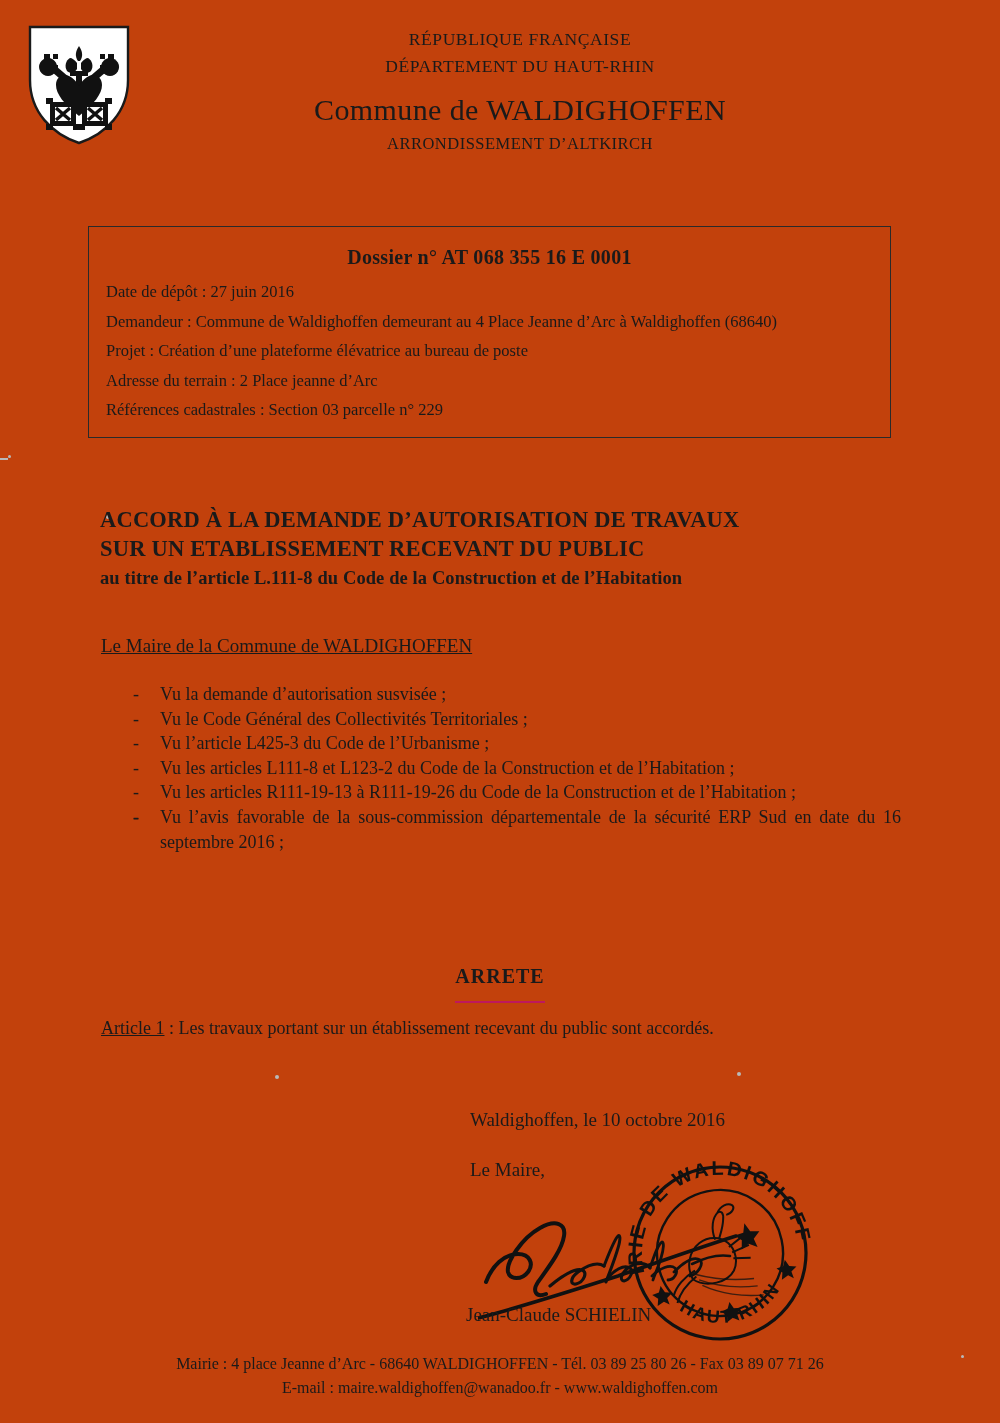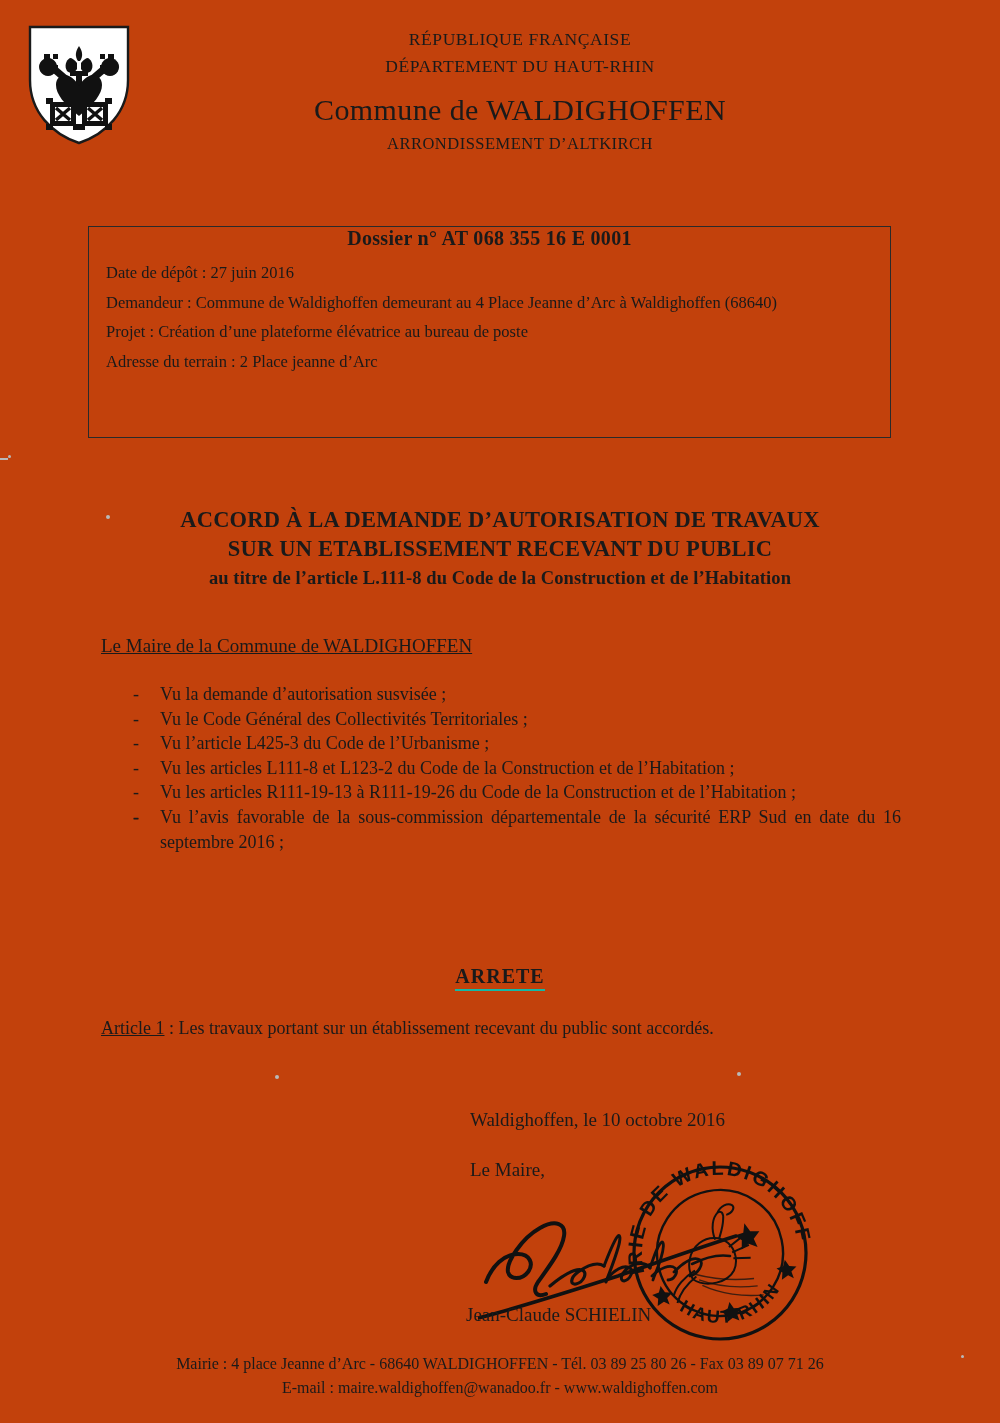--- a/index.html
+++ b/index.html
@@ -76,39 +76,39 @@
     top: 226px;
     width: 803px;
     height: 212px;
     border: 1.5px solid #2a2a2a;
     box-sizing: border-box;
   }
   .dossier-title {
     text-align: center;
     font-weight: bold;
     font-size: 20px;
+    margin-top: 19px;
     letter-spacing: 0.3px;
   }
   .dossier-lines {
     margin-top: 8px;
     padding-left: 17px;
   }
   .dossier-line {
     font-size: 16.5px;
     line-height: 29.5px;
     white-space: nowrap;
   }
 
   
   .main-title {
     position: absolute;
     left: 100px;
     top: 505px;
     width: 800px;
-    text-align: center;
   }
   .mt1, .mt2 {
     font-weight: bold;
     font-size: 22.5px;
     line-height: 29px;
     letter-spacing: 0.2px;
     white-space: nowrap;
   }
   .mt3 {
     font-weight: bold;
@@ -156,22 +156,22 @@
     position: absolute;
     left: 0;
     top: 965px;
     width: 1000px;
     text-align: center;
     font-weight: bold;
     font-size: 20px;
     letter-spacing: 1px;
   }
   .arrete span {
-    border-bottom: 2px solid #14b8a6;
-    padding-bottom: 2px;
+    border-bottom: 2px solid #be185d;
+    padding-bottom: 14px;
   }
 
   .article1 {
     position: absolute;
     left: 101px;
     top: 1018px;
     font-size: 18px;
     white-space: nowrap;
   }
   .article1 .u {
@@ -298,20 +298,21 @@
     </div>
   </div>
 
   <div class="dossier-box">
     <div class="dossier-title">Dossier n° AT 068 355 16 E 0001</div>
     <div class="dossier-lines">
       <div class="dossier-line">Date de dépôt : 27 juin 2016</div>
       <div class="dossier-line">Demandeur : Commune de Waldighoffen demeurant au 4 Place Jeanne d’Arc à Waldighoffen (68640)</div>
       <div class="dossier-line">Projet : Création d’une plateforme élévatrice au bureau de poste</div>
       <div class="dossier-line">Adresse du terrain : 2 Place jeanne d’Arc</div>
+      <div class="dossier-line">Références cadastrales : Section 03 parcelle n° 229</div>
     </div>
   </div>
 
   <div class="main-title">
     <div class="mt1">ACCORD À LA DEMANDE D’AUTORISATION DE TRAVAUX</div>
     <div class="mt2">SUR UN ETABLISSEMENT RECEVANT DU PUBLIC</div>
     <div class="mt3">au titre de l’article L.111-8 du Code de la Construction et de l’Habitation</div>
   </div>
 
   <div class="intro">Le Maire de la Commune de WALDIGHOFFEN</div>

